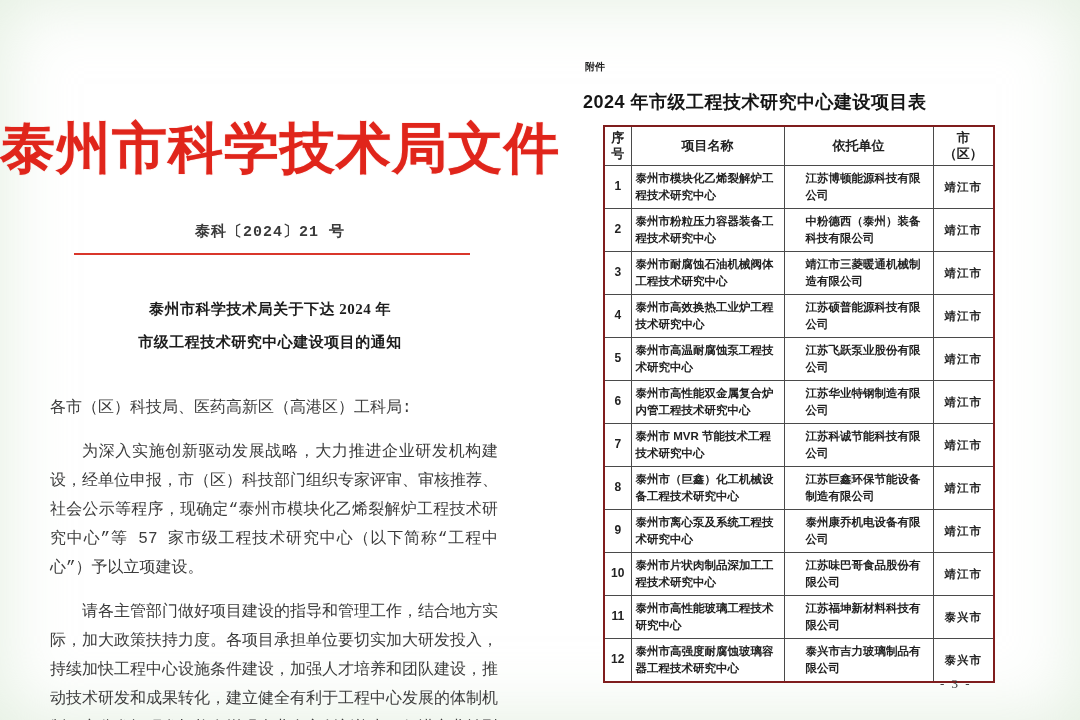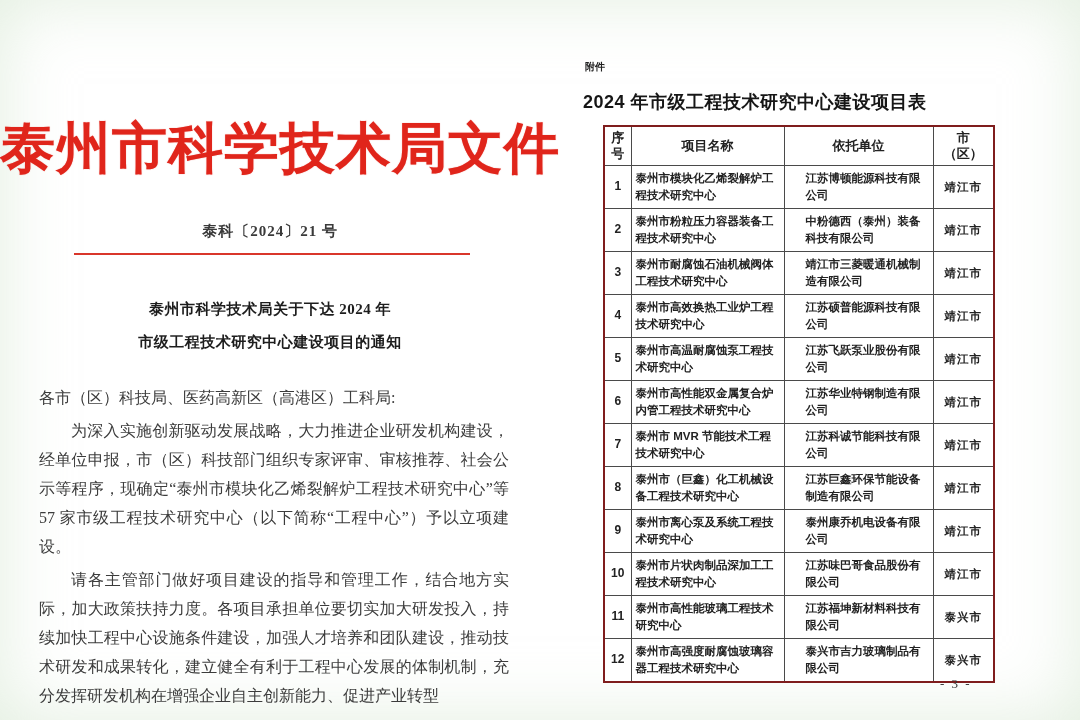--- a/index.html
+++ b/index.html
@@ -21,38 +21,38 @@
     text-align:center;
     color:#e0251b;
     font-size:55px;font-weight:bold;
     letter-spacing:1px;
     text-shadow:0 0 1px rgba(224,37,27,0.55);
     white-space:nowrap;
   }
   .doc-number{
     position:absolute;top:222px;left:0;width:540px;
     text-align:center;color:#3a3a3a;
-    font-size:15px;font-weight:bold;letter-spacing:1px;
+    font-size:15px;font-weight:bold;letter-spacing:1px;font-family:Liberation Mono, monospace;
   }
   .red-rule{
     position:absolute;top:253px;left:74px;width:396px;height:2px;
     background:#d9362b;
   }
   .doc-title{
     position:absolute;top:293px;left:20px;width:500px;
     text-align:center;color:#1d1d1d;
     font-size:15px;font-weight:bold;line-height:33px;
     letter-spacing:0.5px;
   }
   .doc-body{
     position:absolute;top:379px;left:35px;width:478px;
     color:#3c3c3c;font-size:16px;line-height:29px;
     text-align:justify;
   }
-  .doc-body p{margin:4px;text-indent:2em;}
+  .doc-body p{margin:15px;text-indent:2em;font-family:Liberation Mono, monospace;}
   .salutation{text-indent:0 !important;margin-bottom:0 !important;}
   
   .page-right{position:absolute;left:540px;top:0;width:540px;height:720px;
     font-family:"Liberation Sans","DejaVu Sans",sans-serif;}
   .attachment{
     position:absolute;top:60px;left:45px;
     font-size:10px;font-weight:bold;color:#222;
   }
   .table-title{
     position:absolute;top:90px;left:43px;width:430px;

